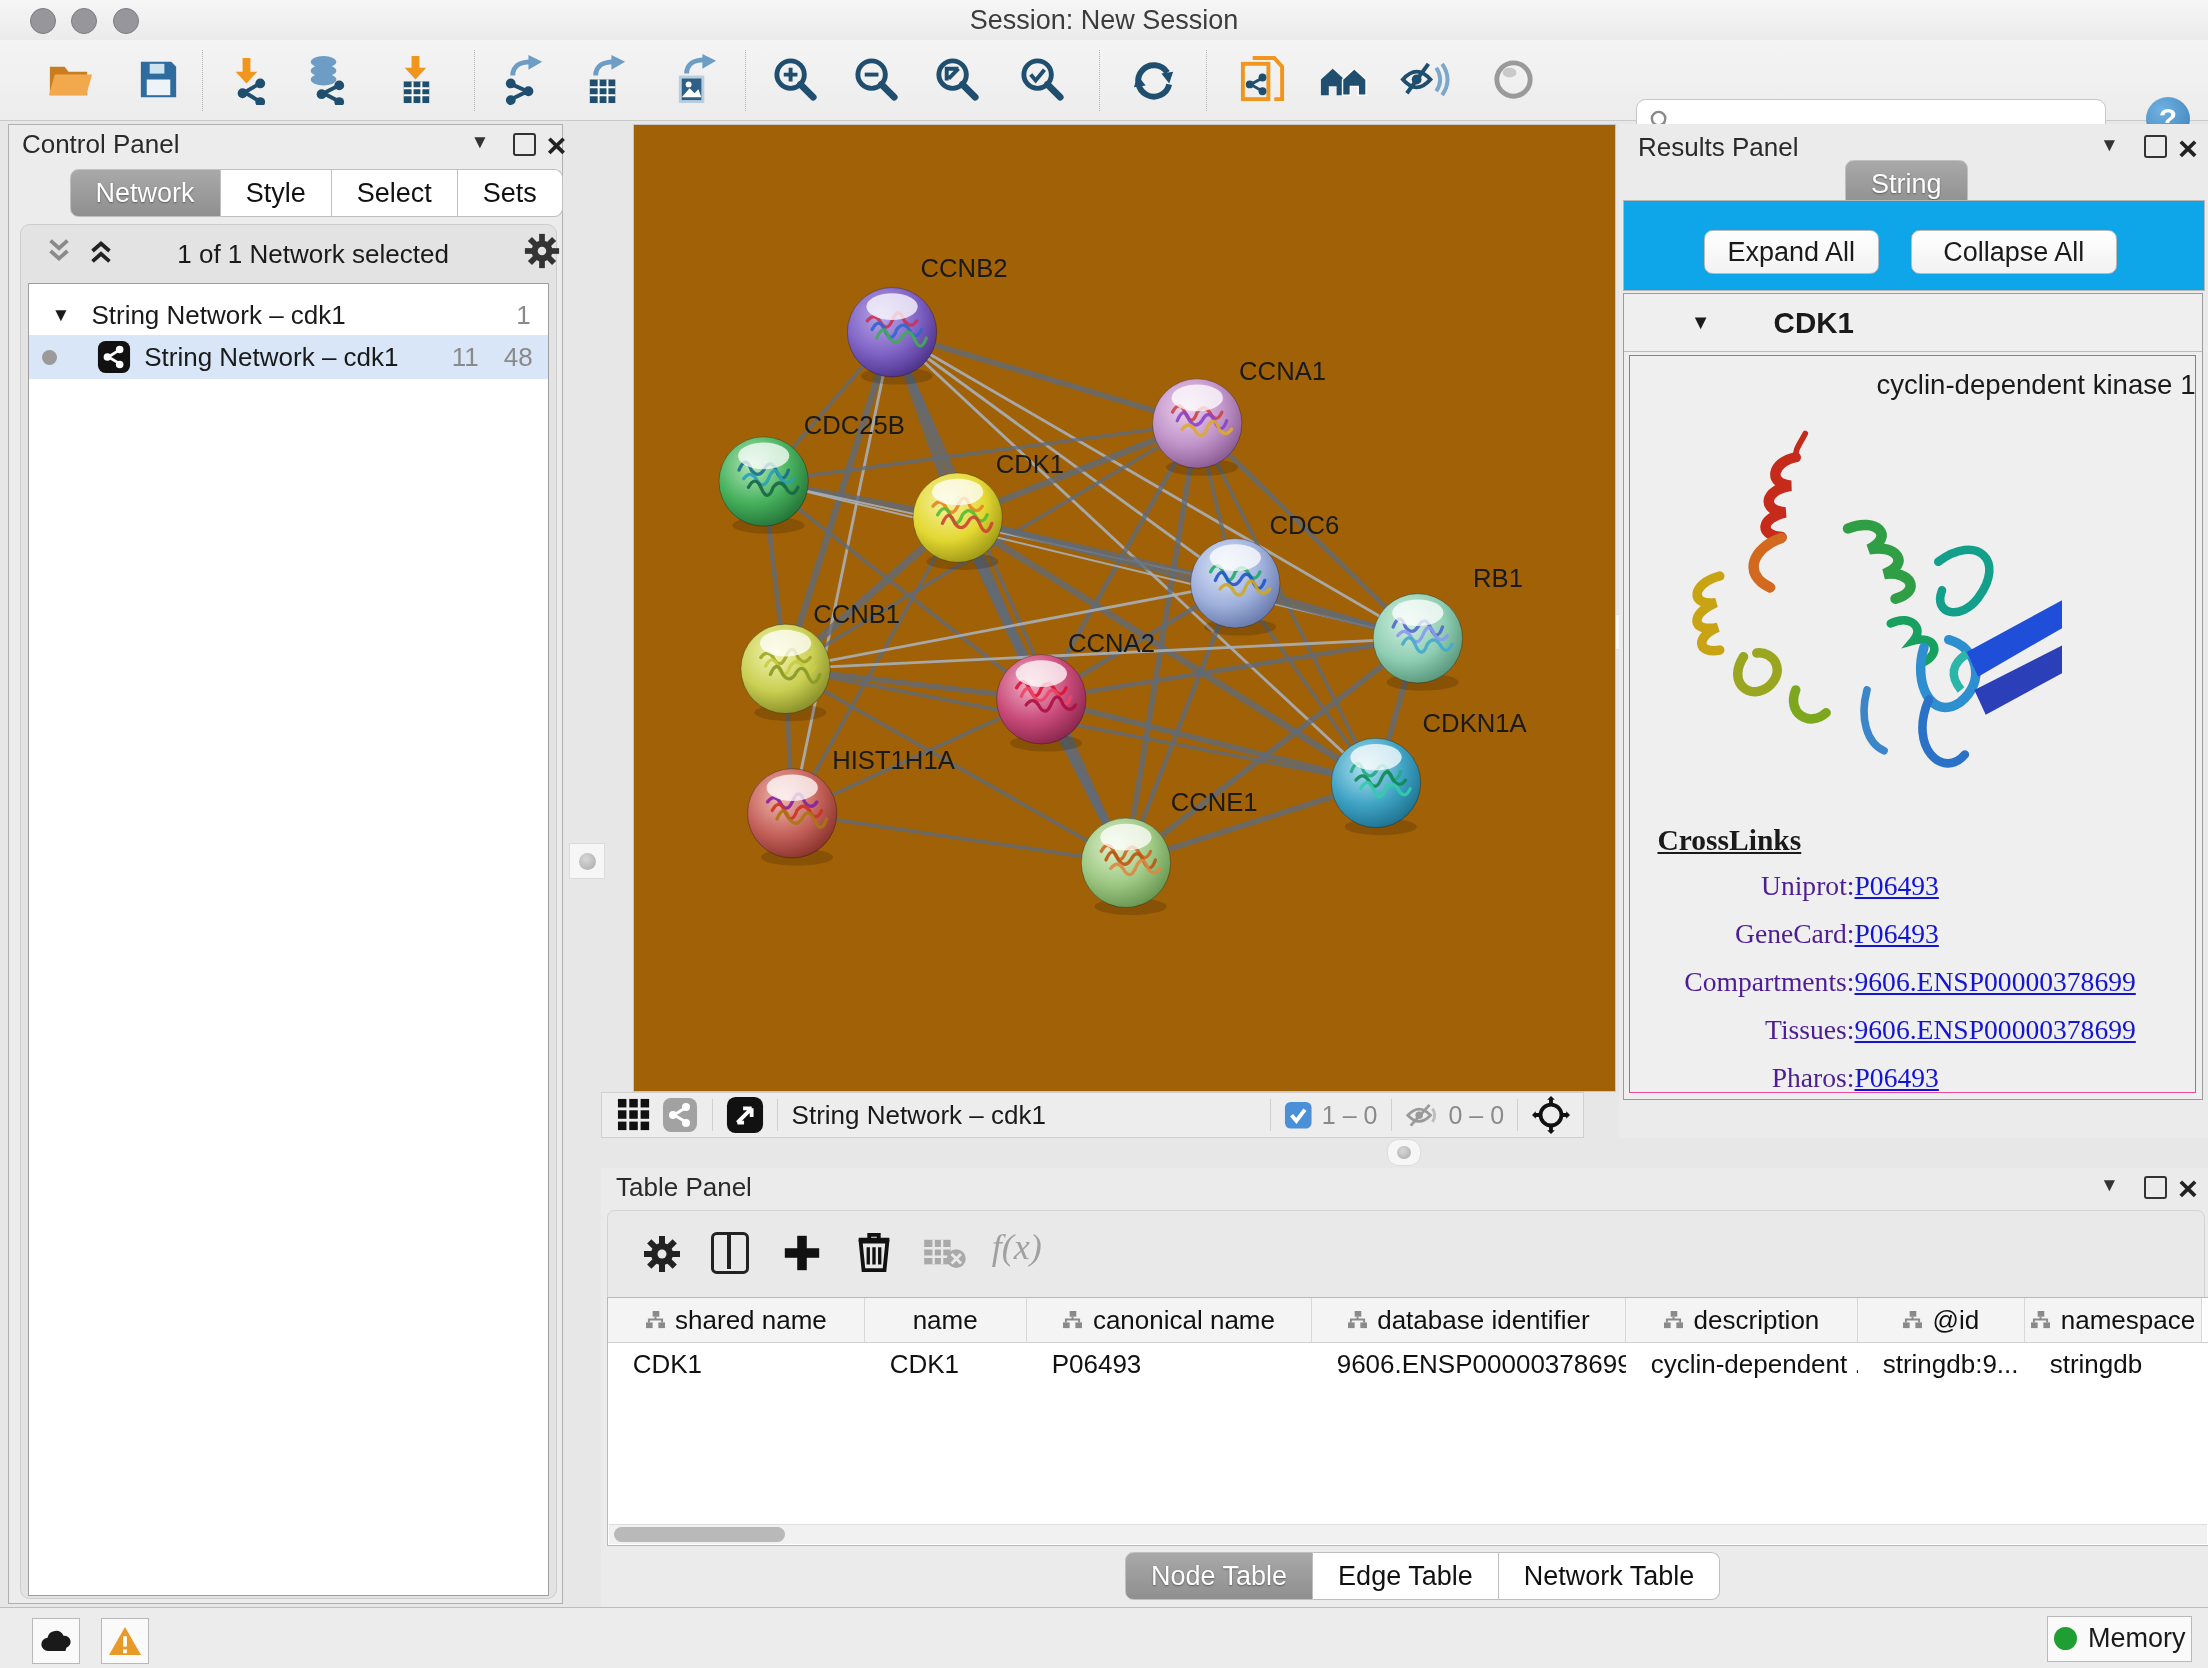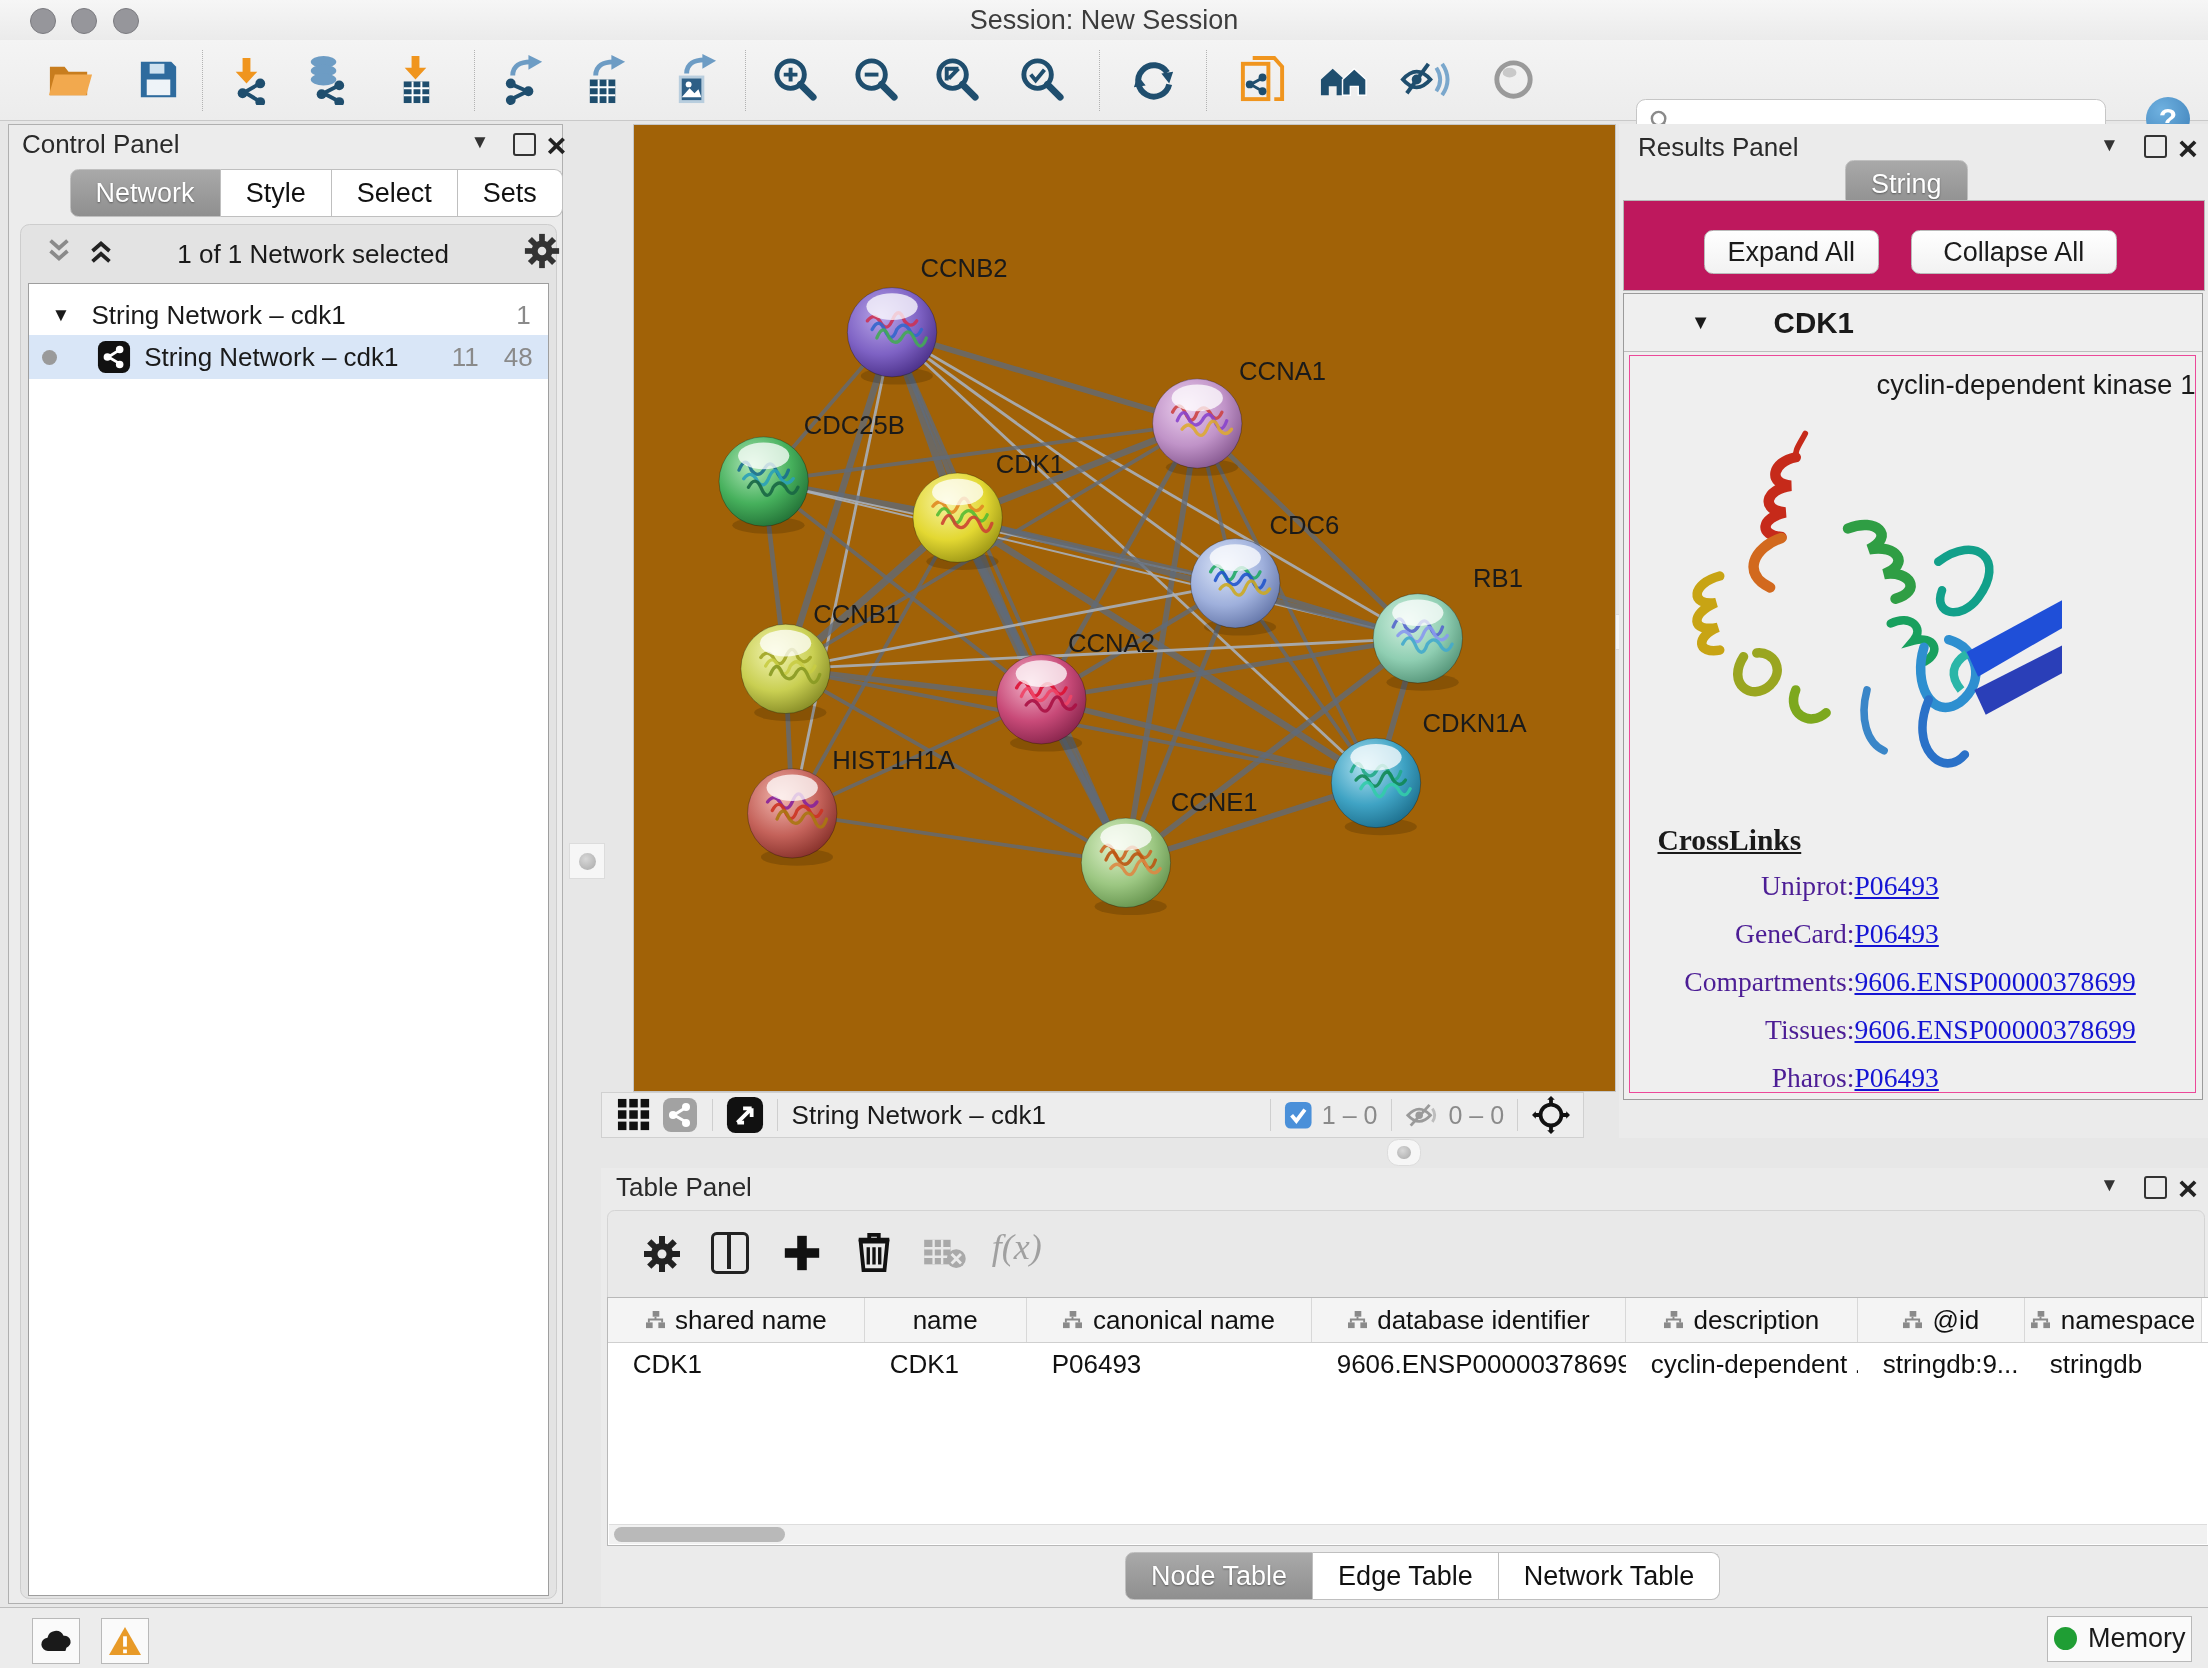--- a/index.html
+++ b/index.html
@@ -26,21 +26,21 @@
   .cap-arrow{font-size:19px;color:#333;}
   .cap-float{width:19px;height:19px;border:2.9px solid #333;border-radius:2.9px;}
   .cap-close{font-size:34px;font-weight:900;color:#222;line-height:19px;}
   .seg{display:flex;}
   .seg span{font-size:27px;padding:7.6px 25px;background:#fff;border:1px solid #bfbfbf;border-left:none;
             color:#111;white-space:nowrap;}
   .seg span:first-child{border-left:1px solid #bfbfbf;border-radius:8.6px 0 0 8.6px;}
   .seg span:last-child{border-radius:0 8.6px 8.6px 0;}
   .seg span.active{background:linear-gradient(#a9a9a9,#8f8f8f);color:#fff;
                    text-shadow:0 1px 1.9px rgba(0,0,0,.4);}
-  .box{background:#be185d;border:1px solid #b7b7b7;}
+  .box{background:#0ea5e9;border:1px solid #b7b7b7;}
   .whitebox{background:#fff;border:1px solid #9e9e9e;}
   .btn{background:linear-gradient(#ffffff,#f2f2f2);border:1px solid #bbb;border-radius:8.6px;
        font-size:27px;text-align:center;}
   .gray-num{color:#8a8a8a;}
   .handle{background:#f6f6f6;border:1px solid #dcdcdc;display:flex;align-items:center;justify-content:center;}
   .handle i{width:17px;height:17px;border-radius:50%;background:radial-gradient(circle at 40% 35%,#d8d8d8,#a8a8a8);display:block;}
   
   .ctrl{left:7.6px;top:124px;width:555px;height:1480px;background:#ececec;border:1px solid #b0b0b0;box-sizing:border-box;}
   .treerow{display:flex;align-items:center;font-size:26px;height:40px;}
   .treerow.sel{background:#d9e6f7;}

